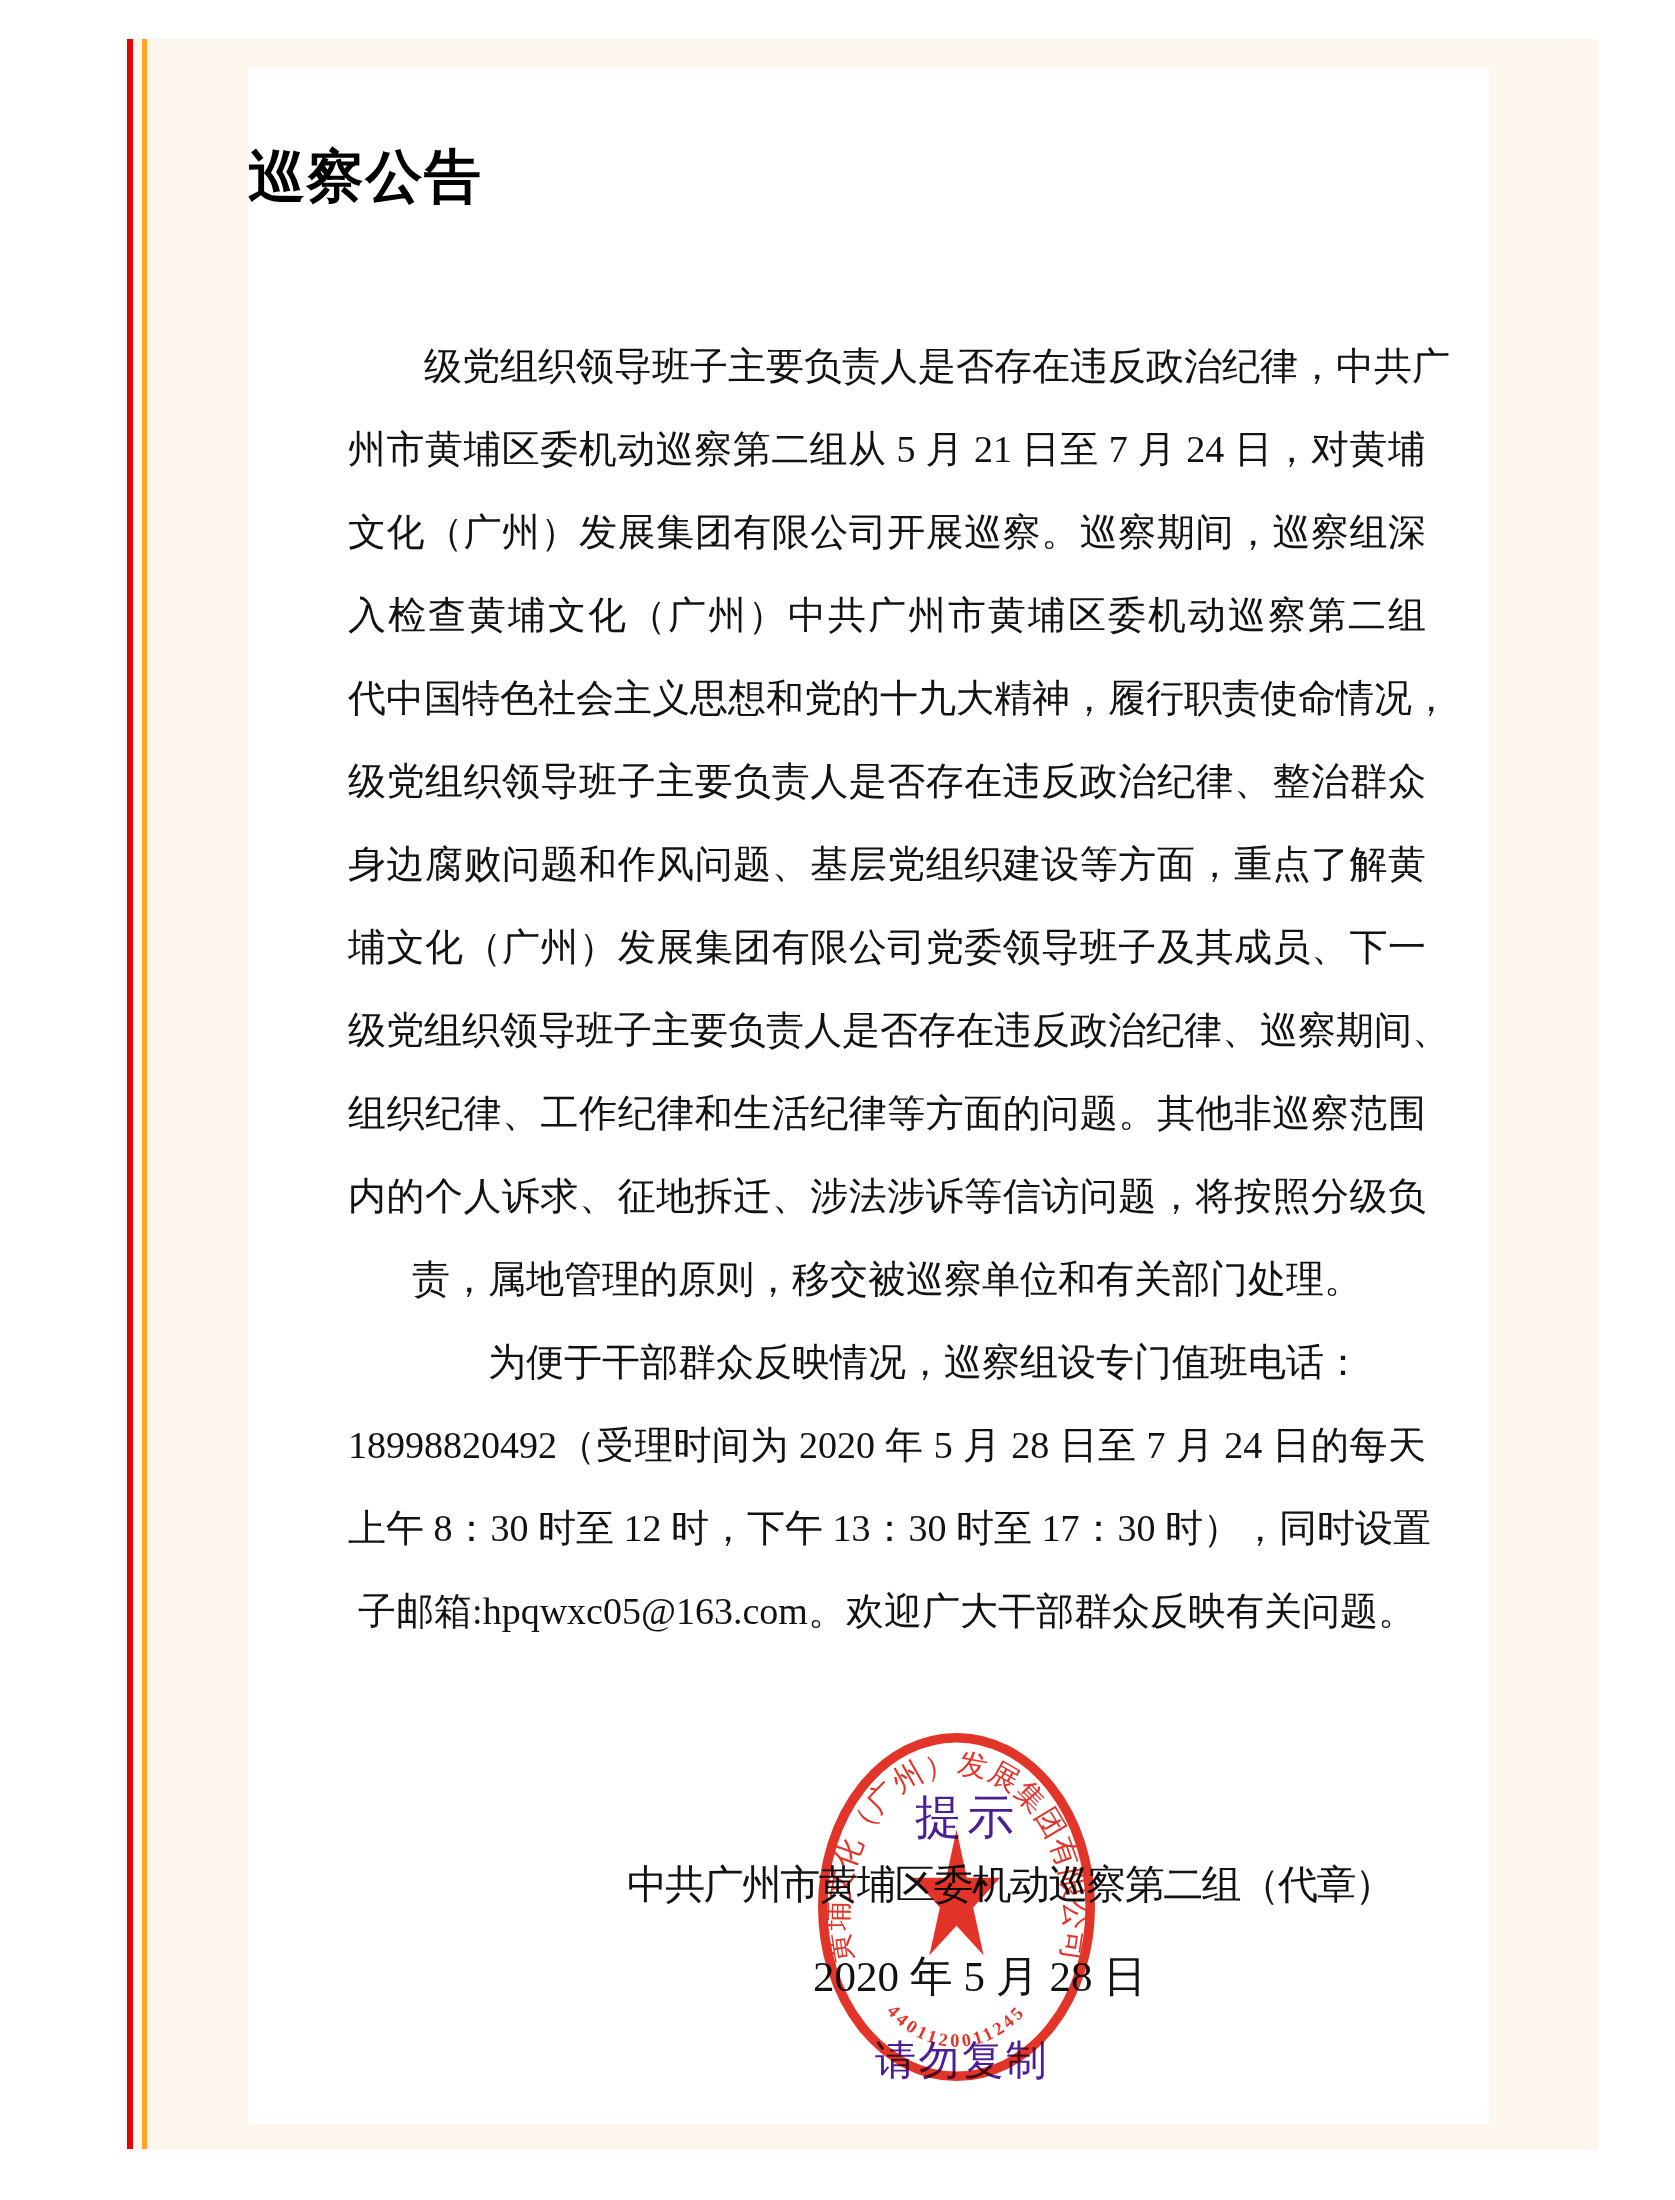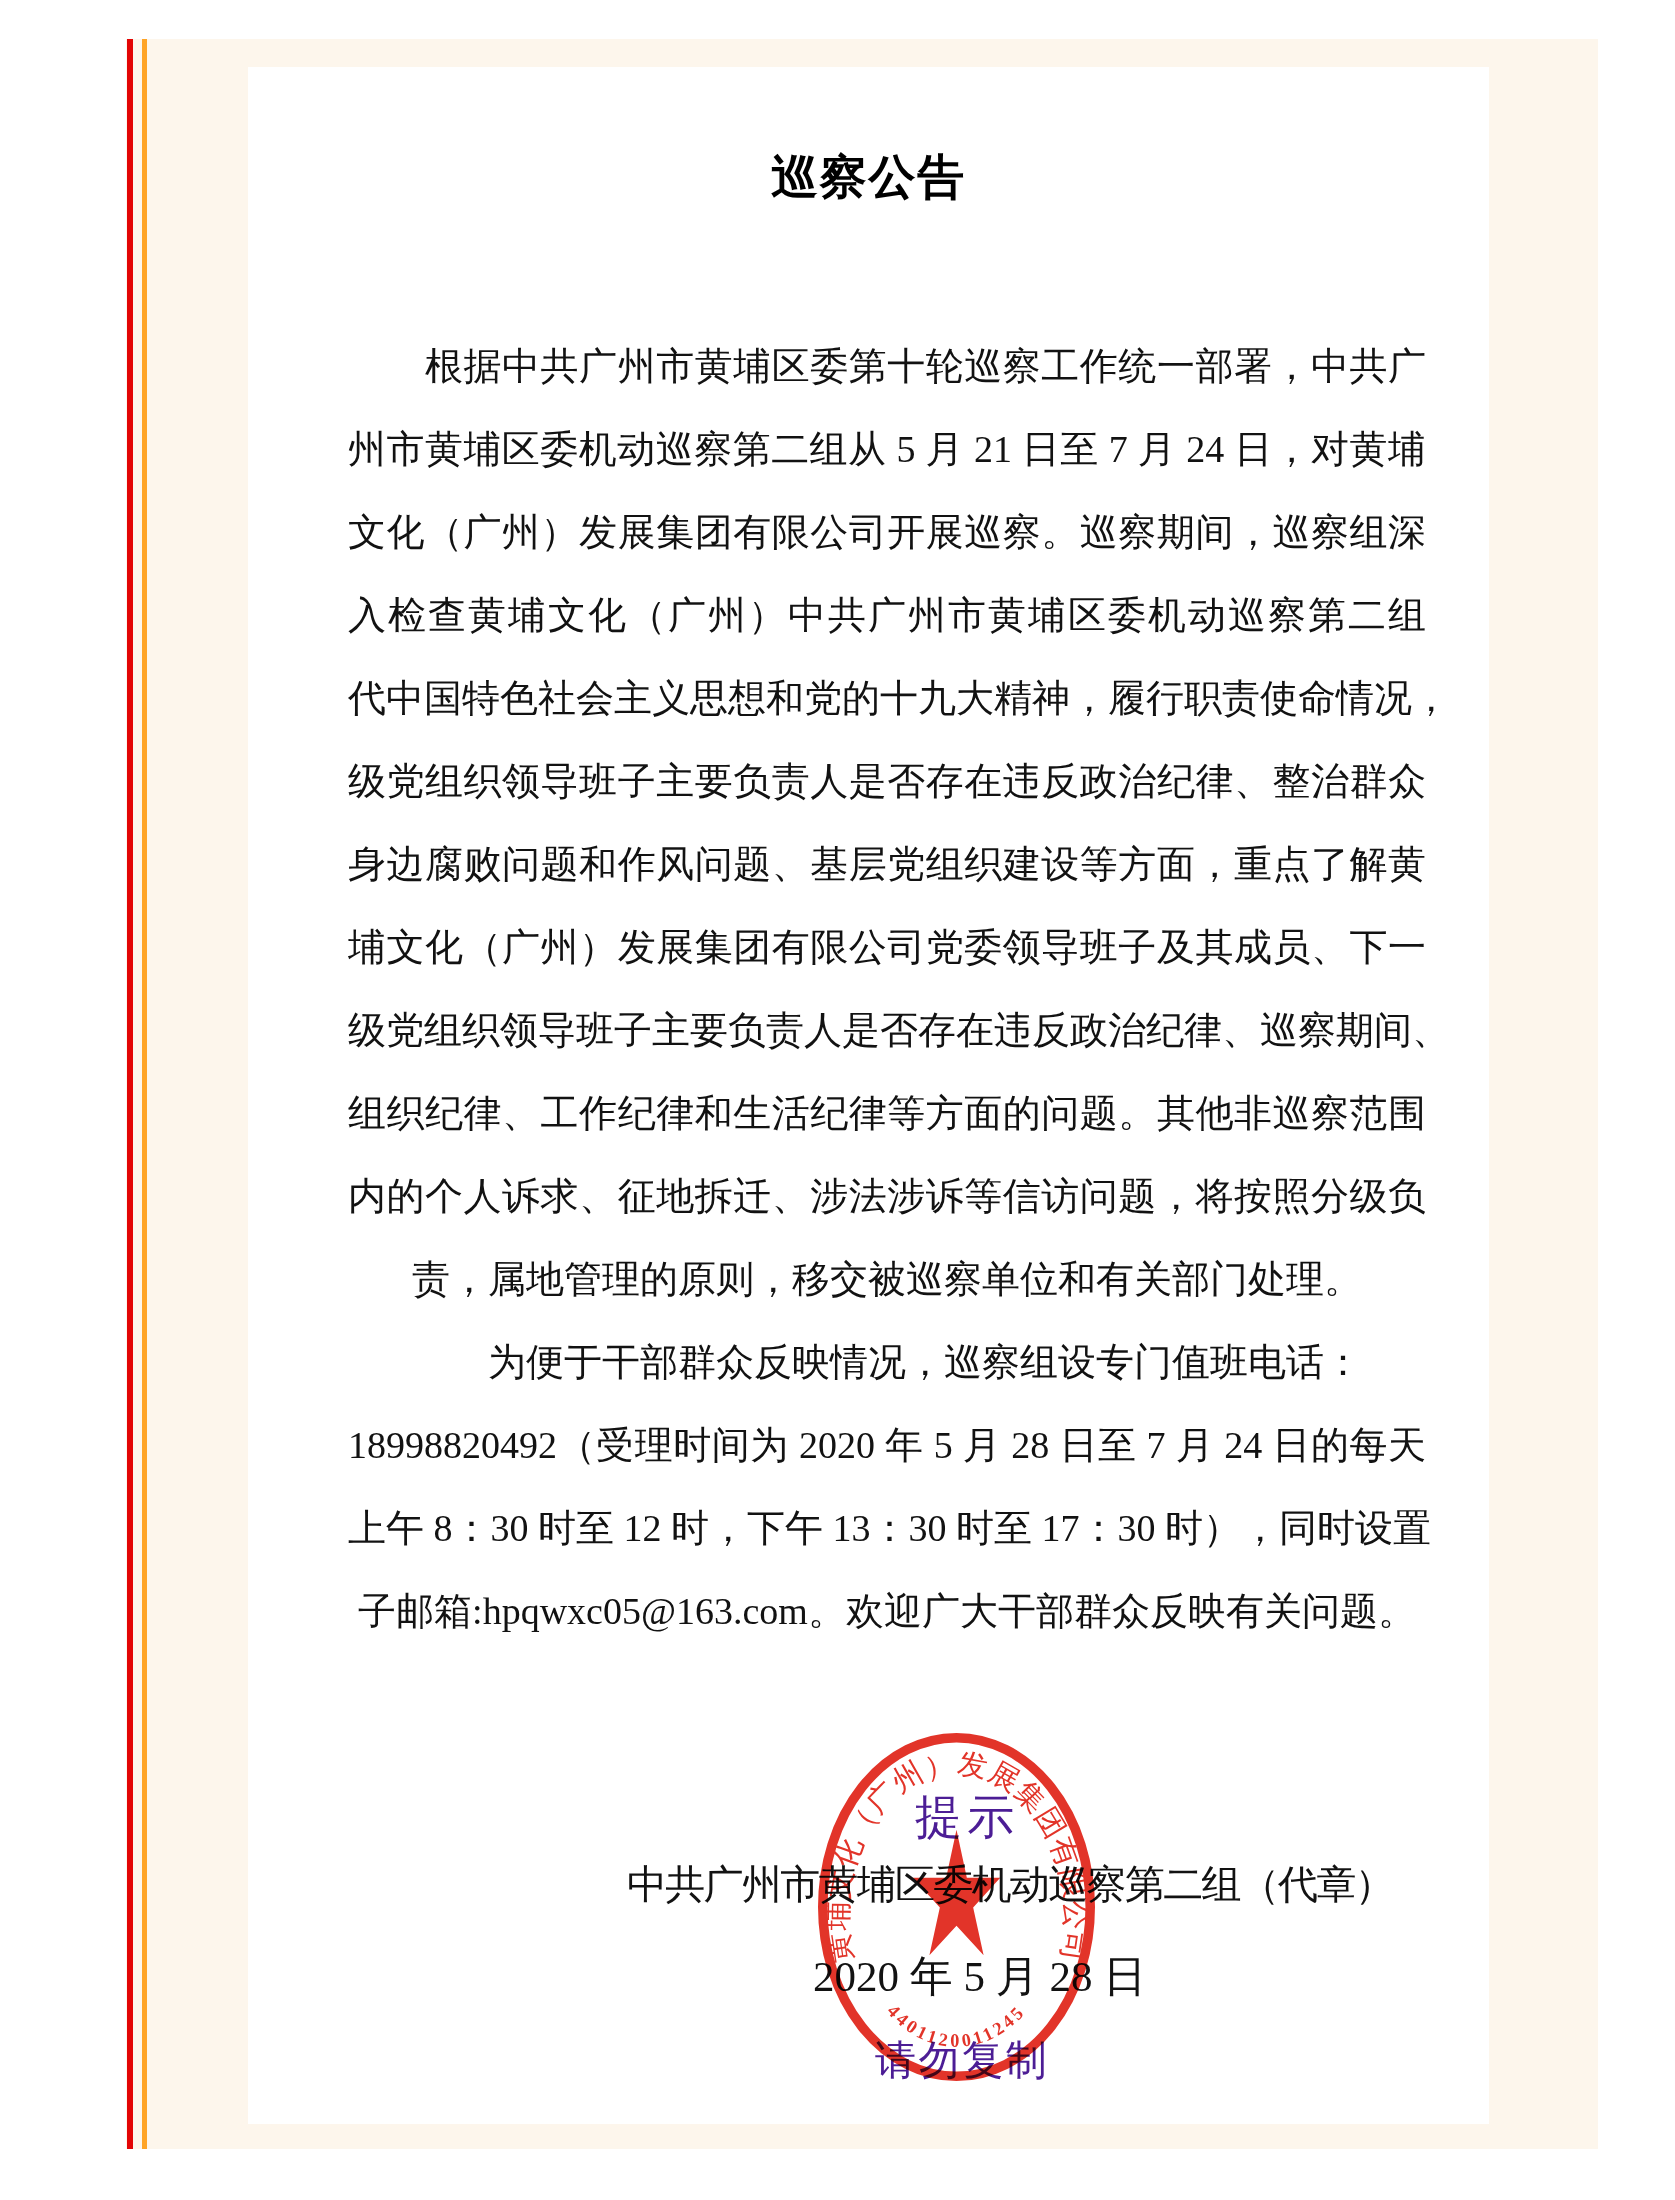--- a/index.html
+++ b/index.html
@@ -13,21 +13,21 @@
     background:#fdf6ec;
   }
   .rule{position:absolute;top:39px;height:2110px;}
   .rule.red{left:127px;width:6px;background:#e30505;}
   .rule.orange{left:142px;width:5.2px;background:#ffa426;}
   .page{
     position:absolute;left:248px;top:67px;width:1241px;height:2057px;
     background:#ffffff;
   }
   .title{
-    margin:75px 0 0 0;text-align:center;font-size:47px;line-height:70px;
+    margin:75px 0 0 0;font-size:57px;line-height:70px;
     font-weight:bold;color:#000;letter-spacing:1.7px;
   }
   .docbody{
     margin-top:113px;padding:0 63px 0 100px;color:#121212;
   }
   .line{
     font-size:38px;line-height:83px;white-space:nowrap;color:#121212;
     text-align:center;
   }
   .line.fill{text-align:justify;text-align-last:justify;}
@@ -52,21 +52,21 @@
 
 <div class="frame"></div>
 <div class="rule red"></div>
 <div class="rule orange"></div>
 
 <div class="page">
 
   <h1 class="title">巡察公告</h1>
 
   <div class="docbody">
-      <div class="line fill">　　根据中共广州市黄埔区委第十轮巡察工作统一部署，中共广</div>
+      <div class="line fill">　　级党组织领导班子主要负责人是否存在违反政治纪律，中共广</div>
       <div class="line fill">州市黄埔区委机动巡察第二组从 5 月 21 日至 7 月 24 日，对黄埔</div>
       <div class="line fill">文化（广州）发展集团有限公司开展巡察。巡察期间，巡察组深</div>
       <div class="line fill">入检查黄埔文化（广州）中共广州市黄埔区委机动巡察第二组</div>
       <div class="line fill">代中国特色社会主义思想和党的十九大精神，履行职责使命情况，</div>
       <div class="line fill">级党组织领导班子主要负责人是否存在违反政治纪律、整治群众</div>
       <div class="line fill">身边腐败问题和作风问题、基层党组织建设等方面，重点了解黄</div>
       <div class="line fill">埔文化（广州）发展集团有限公司党委领导班子及其成员、下一</div>
       <div class="line fill">级党组织领导班子主要负责人是否存在违反政治纪律、巡察期间、</div>
       <div class="line fill">组织纪律、工作纪律和生活纪律等方面的问题。其他非巡察范围</div>
       <div class="line fill">内的个人诉求、征地拆迁、涉法涉诉等信访问题，将按照分级负</div>

